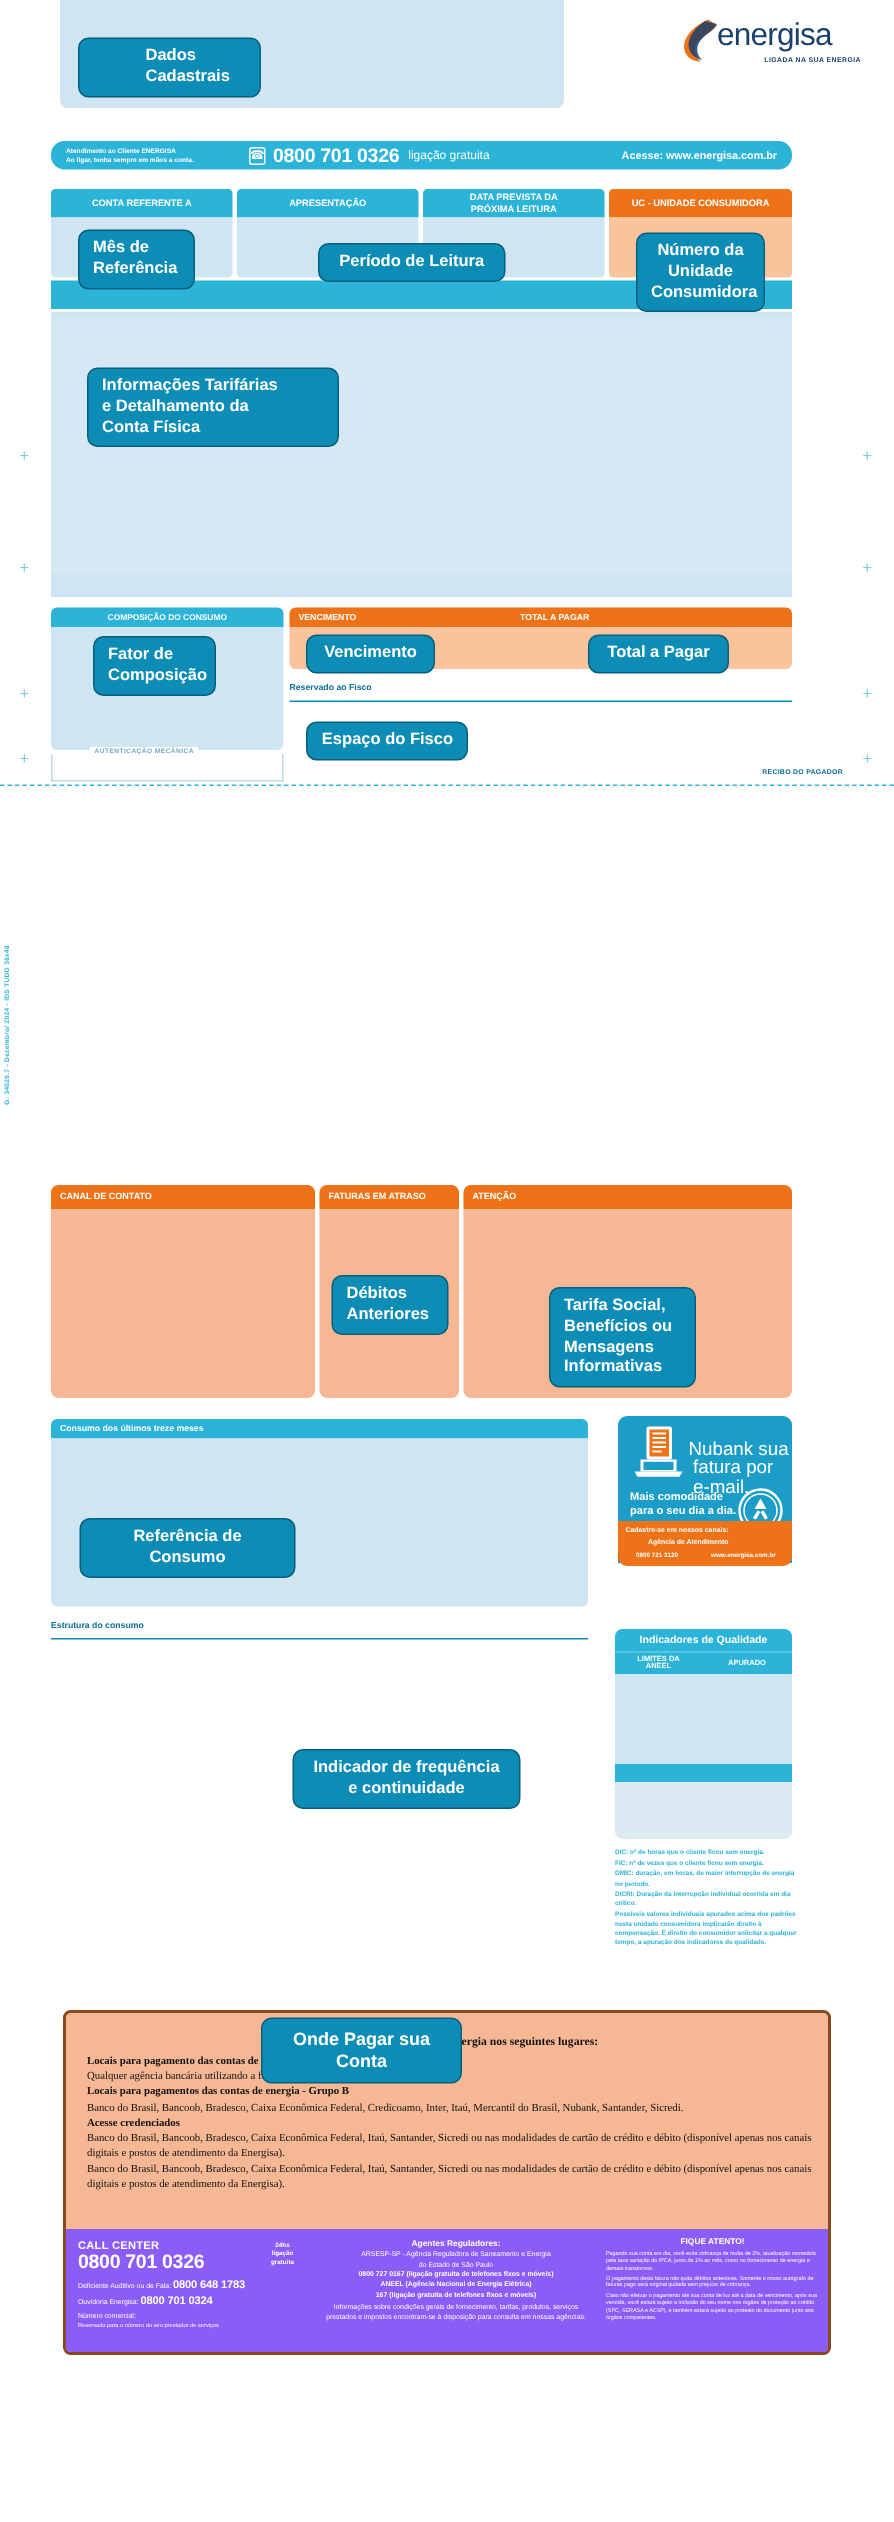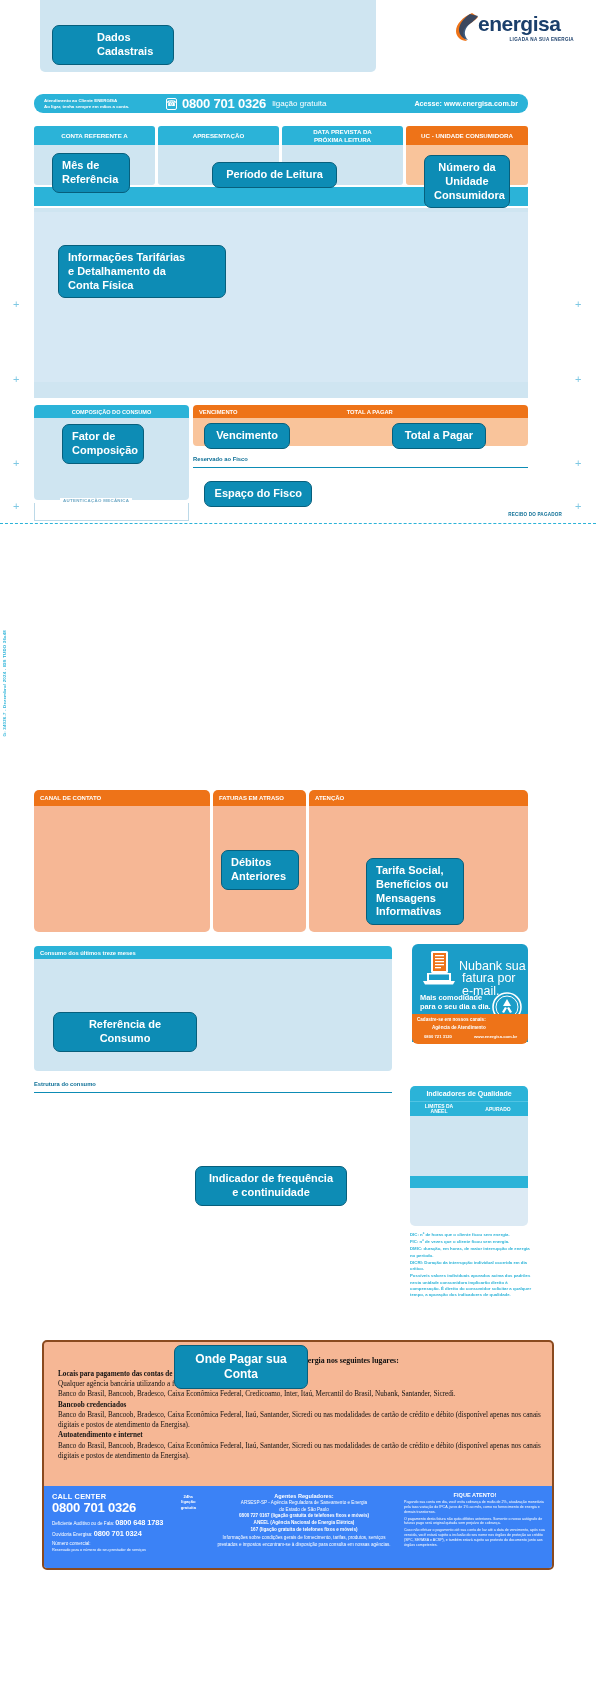--- a/index.html
+++ b/index.html
@@ -27,21 +27,21 @@
   #top-card{
     position:absolute; left:40px; top:0px; width:336px; height:72px;
     background:#cfe5f1; border-radius:0 0 5px 5px;
   }
   #logo{
     position:absolute; right:22px; top:10px; width:120px; height:42px;
   }
   #logo .mark{ position:absolute; left:0; top:2px; width:26px; height:30px; }
   #logo .word{
     position:absolute; left:24px; top:2px;
-    font-size:21px; font-weight:bold; color:#1b3f6b;
+    font-size:21px; font-weight:normal; color:#1b3f6b;
     letter-spacing:-.5px;
   }
   #logo .tag{
     position:absolute; right:0; top:27px;
     font-size:4.6px; font-weight:bold; color:#1b3f6b; letter-spacing:.3px;
   }
   
   #phone-bar{
     position:absolute; left:34px; top:94px; width:494px; height:19px;
     background:#2bb3d8; border-radius:9px; color:#fff;
@@ -259,21 +259,21 @@
   }
   #pay-text{
     position:absolute; left:14px; top:27px; width:486px;
     font-family:"Liberation Serif", serif; font-size:7.2px;
     color:#111; line-height:1.42;
   }
   #pay-text .b{ font-weight:bold; }
   
   #pay-foot{
     position:absolute; left:0; bottom:0; width:100%; height:82px;
-    background:#3b82f6; color:#fff;
+    background:#8b5cf6; color:#fff;
   }
   #cc{
     position:absolute; left:8px; top:6px; width:148px;
   }
   #cc .t{ font-size:7.4px; font-weight:bold; letter-spacing:.2px; }
   #cc .num{ font-size:13px; font-weight:bold; letter-spacing:-.2px; margin-top:-1px;}
   #cc .badge{
     position:absolute; right:4px; top:2px; font-size:4.2px; font-weight:bold;
     line-height:1.25; text-align:center; white-space:pre-line;
   }
@@ -452,24 +452,24 @@
   <p>Possíveis valores individuais apurados acima dos padrões nesta unidade consumidora implicarão direito à compensação. É direito do consumidor solicitar a qualquer tempo, a apuração dos indicadores de qualidade.</p>
 </div>
 
 <div class="callout" id="pay-title" style="width:134px; text-align:center; font-size:12px; padding:6px 10px;">Onde Pagar sua Conta</div>
 
 <div id="pay-box">
   <div id="pay-intro">Você pode pagar sua fatura de energia nos seguintes lugares:</div>
   <div id="pay-text">
     <div class="b">Locais para pagamento das contas de energia - Grupo A</div>
     <div>Qualquer agência bancária utilizando a ficha de compensação.</div>
+    <div class="b">Locais para pagamentos das contas de energia - Grupo B</div>
     <div>Banco do Brasil, Bancoob, Bradesco, Caixa Econômica Federal, Credicoamo, Inter, Itaú, Mercantil do Brasil, Nubank, Santander, Sicredi.</div>
-    <div class="b">Bancoob credenciados</div>
+    <div class="b">Acesse credenciados</div>
     <div>Banco do Brasil, Bancoob, Bradesco, Caixa Econômica Federal, Itaú, Santander, Sicredi ou nas modalidades de cartão de crédito e débito (disponível apenas nos canais digitais e postos de atendimento da Energisa).</div>
-    <div class="b">Autoatendimento e internet</div>
     <div>Banco do Brasil, Bancoob, Bradesco, Caixa Econômica Federal, Itaú, Santander, Sicredi ou nas modalidades de cartão de crédito e débito (disponível apenas nos canais digitais e postos de atendimento da Energisa).</div>
   </div>
 
   <div id="pay-foot">
     <div id="cc">
       <div class="t">CALL CENTER</div>
       <div class="num">0800 701 0326</div>
       <div class="badge">24hs
 ligação
 gratuita</div>

